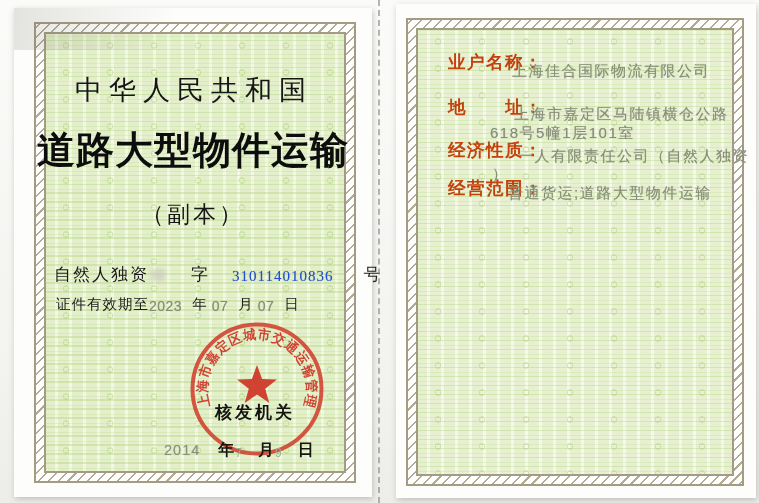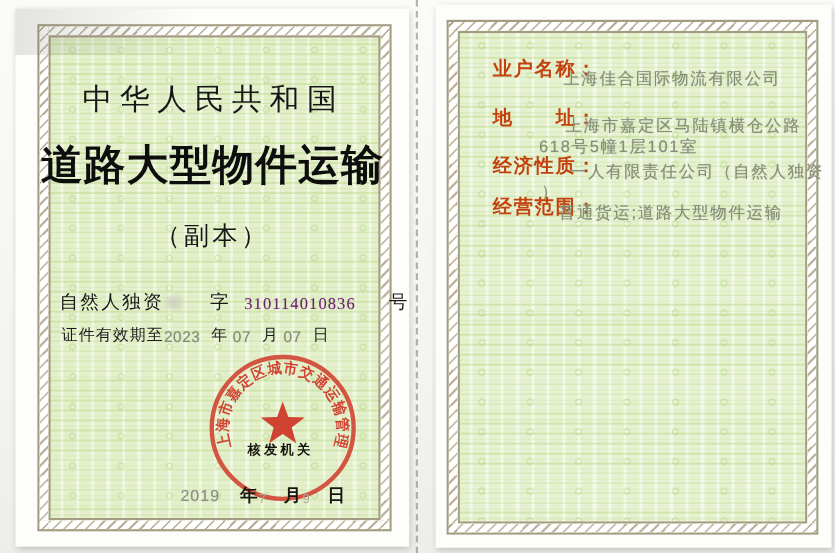--- a/index.html
+++ b/index.html
@@ -48,32 +48,32 @@
   }
 
   
   .t-center { position:absolute; left:0; width:100%; text-align:center; color:#161616; }
   .country  { top:64px;  font-family:"Liberation Serif", serif; font-size:27px; letter-spacing:7px; font-weight:500; padding-left:2px; }
   .main-title { top:117px; font-size:38px; font-weight:bold; letter-spacing:1px; color:#0d0d0d; }
   .copy-type { top:191px; font-family:Liberation Serif, serif; font-size:23px; letter-spacing:3px; }
 
   .license-line { position:absolute; left:40px; top:255px; font-family:"Liberation Serif", serif; font-size:17px; color:#191919; letter-spacing:2px; white-space:nowrap; }
   .license-line .zi  { margin-left:26px; }
-  .license-line .num { margin-left:12px; font-size:15px; letter-spacing:1px; color:#701a75; position:relative; top:1px; text-shadow:0 0 1px rgba(121,129,111,.55); }
+  .license-line .num { margin-left:22px; font-size:15px; letter-spacing:1px; color:#1d4ed8; position:relative; top:1px; text-shadow:0 0 1px rgba(121,129,111,.55); }
   .license-line .hao { margin-left:30px; }
   .smudge { display:inline-block; width:14px; height:12px; background:#c9cabf; border-radius:3px; filter:blur(2px); vertical-align:-1px; margin-left:2px; opacity:.65; }
 
   .validity-line { position:absolute; left:42px; top:287px; font-size:14.5px; color:#1c1c1c; letter-spacing:1px; white-space:nowrap; }
   .validity-line .fade { color:#848c77; font-size:14px; position:relative; top:2px; text-shadow:0 0 1px rgba(132,140,119,.5); letter-spacing:.5px; }
   .validity-line .unit { margin:0 4px 0 10px; }
 
   .stamp { position:absolute; left:168px; top:306px; width:150px; height:150px; opacity:.92; }
   .stamp text { font-size:13.5px; fill:#cf3526; letter-spacing:1px; font-weight:bold; }
 
-  .issuer { position:absolute; left:166px; top:393px; width:150px; text-align:center; font-size:12px; font-weight:bold; color:#14140f; letter-spacing:3px; }
+  .issuer { position:absolute; left:166px; top:393px; width:150px; text-align:center; font-size:17px; font-weight:bold; color:#14140f; letter-spacing:3px; }
 
   .issue-date { position:absolute; left:150px; top:432px; font-size:16px; color:#15150f; white-space:nowrap; }
   .issue-date .y { color:#8a9080; font-size:14.5px; letter-spacing:1px; margin-right:18px; text-shadow:0 0 1px rgba(138,144,128,.5); }
   .issue-date .faint { color:#a6ab9a; font-size:12px; position:relative; top:2px; }
   .issue-date .unit { font-weight:bold; letter-spacing:1px; }
   .issue-date .g { margin-left:16px; }
 
   
   .field-label { position:absolute; font-size:17.5px; font-weight:bold; color:#c2410c; letter-spacing:1.5px; white-space:pre; }
   .field-value { position:absolute; font-size:15px; color:#868e76; letter-spacing:1.5px; white-space:nowrap; text-shadow:0 0 1px rgba(134,142,118,.55); }
@@ -117,21 +117,21 @@
       <circle cx="75" cy="75" r="64.5" fill="none" stroke="#cf3526" stroke-width="4" opacity=".9"></circle>
       <polygon points="0,-21 -5.1,-6.9 -20,-6.5 -8.2,2.65 -12.3,17 0,8.6 12.3,17 8.2,2.65 20,-6.5 5.1,-6.9" fill="#cf3526" transform="translate(75,72)"></polygon>
       <text>
         <textPath href="#stampArc" startOffset="0" textLength="206" lengthAdjust="spacingAndGlyphs">上海市嘉定区城市交通运输管理所</textPath>
       </text>
     </svg>
 
     <div class="issuer">核发机关</div>
 
     <div class="issue-date">
-      <span class="y">2019</span><span class="unit">年</span><span class="faint">7</span><span class="unit g">月</span><span class="faint">9</span><span class="unit g">日</span>
+      <span class="y">2014</span><span class="unit">年</span><span class="faint">7</span><span class="unit g">月</span><span class="faint">9</span><span class="unit g">日</span>
     </div>
   </div>
 
   <div class="stitch"></div>
 
   <div class="page page-right">
     <div class="ornate"></div>
 
     <div class="field-label lbl-name">业户名称：</div>
     <div class="field-value val-name">上海佳合国际物流有限公司</div>

